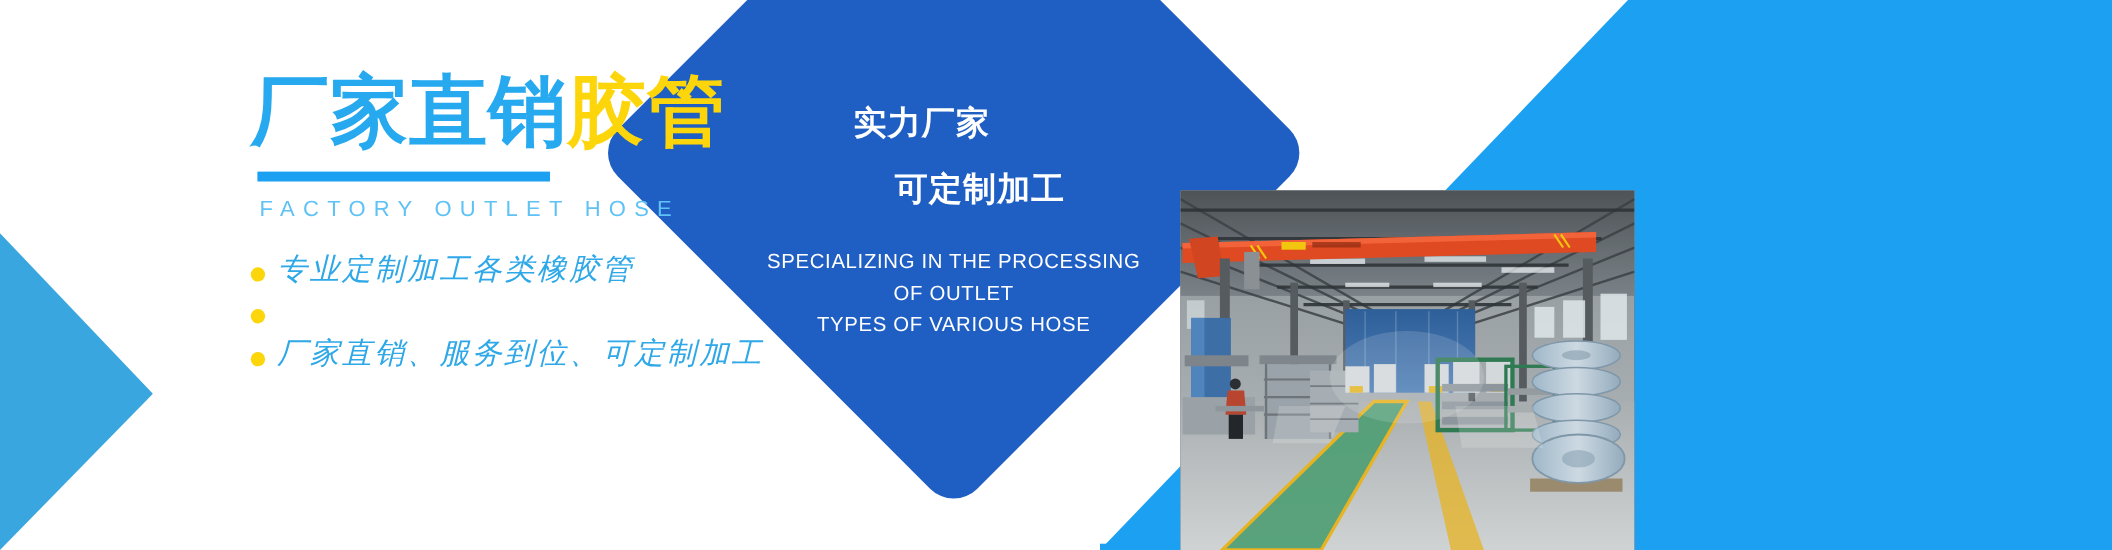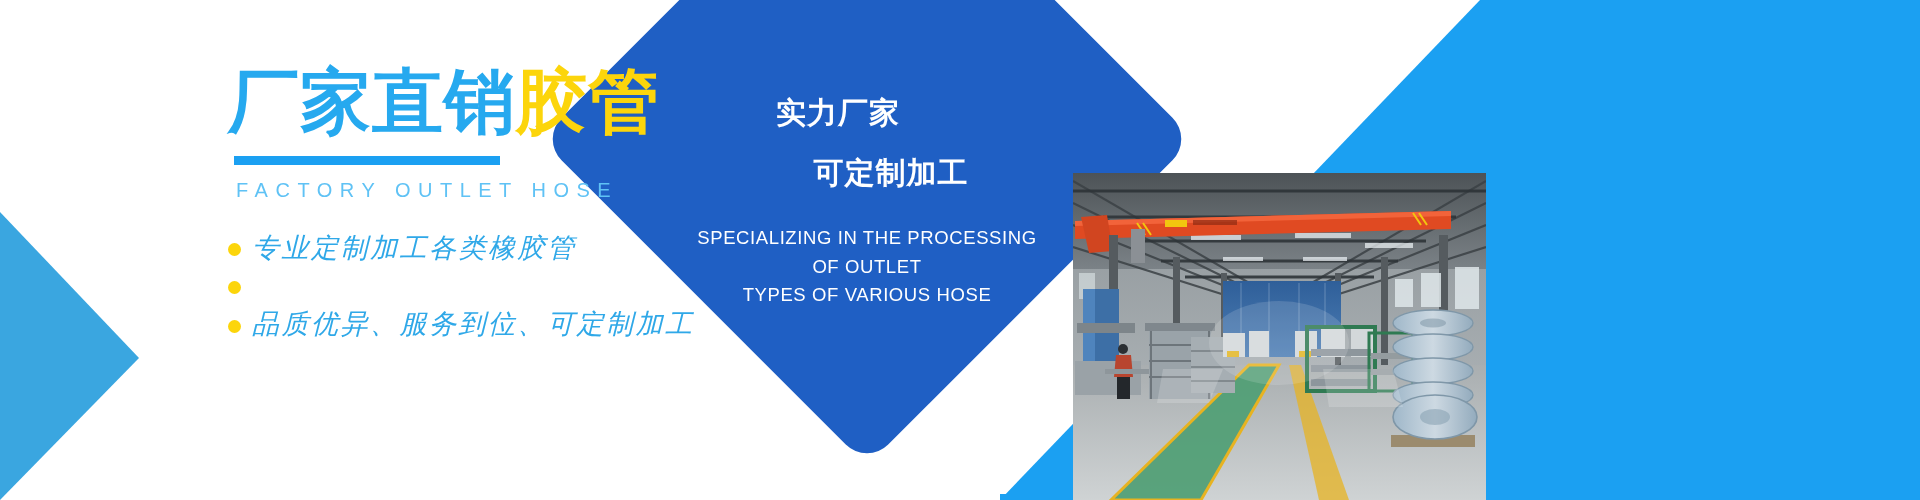--- a/index.html
+++ b/index.html
@@ -128,21 +128,21 @@
   }
   .bullet-dot {
     width: 13px; height: 13px;
     border-radius: 50%;
     background: #FCD50B;
     flex: 0 0 auto;
     margin-right: 11px;
     margin-top: 3px;
   }
   .bullet-text {
-    font-family: Liberation Serif, serif;
+    font-family: Liberation Mono, monospace;
     font-size: 27px;
     color: #2FA8E8;
     letter-spacing: 2.5px;
     font-style: italic;
     line-height: 1.2;
   }
 
   
   .photo {
     position: absolute;
@@ -185,21 +185,21 @@
     <ul class="bullets">
       <li class="bullet">
         <span class="bullet-dot"></span>
         <span class="bullet-text">专业定制加工各类橡胶管</span>
       </li>
       <li class="bullet">
         <span class="bullet-dot"></span>
       </li>
       <li class="bullet">
         <span class="bullet-dot"></span>
-        <span class="bullet-text">品质优异、服务到位、可定制加工</span>
+        <span class="bullet-text">厂家直销、服务到位、可定制加工</span>
       </li>
     </ul>
   </div>
 
   <div class="photo">
     <svg viewBox="0 0 413 327" preserveAspectRatio="none">
       <defs>
         <linearGradient id="ceil" x1="0" y1="0" x2="0" y2="1">
           <stop offset="0%" stop-color="#4d5357"></stop>
           <stop offset="100%" stop-color="#7b8287"></stop>

